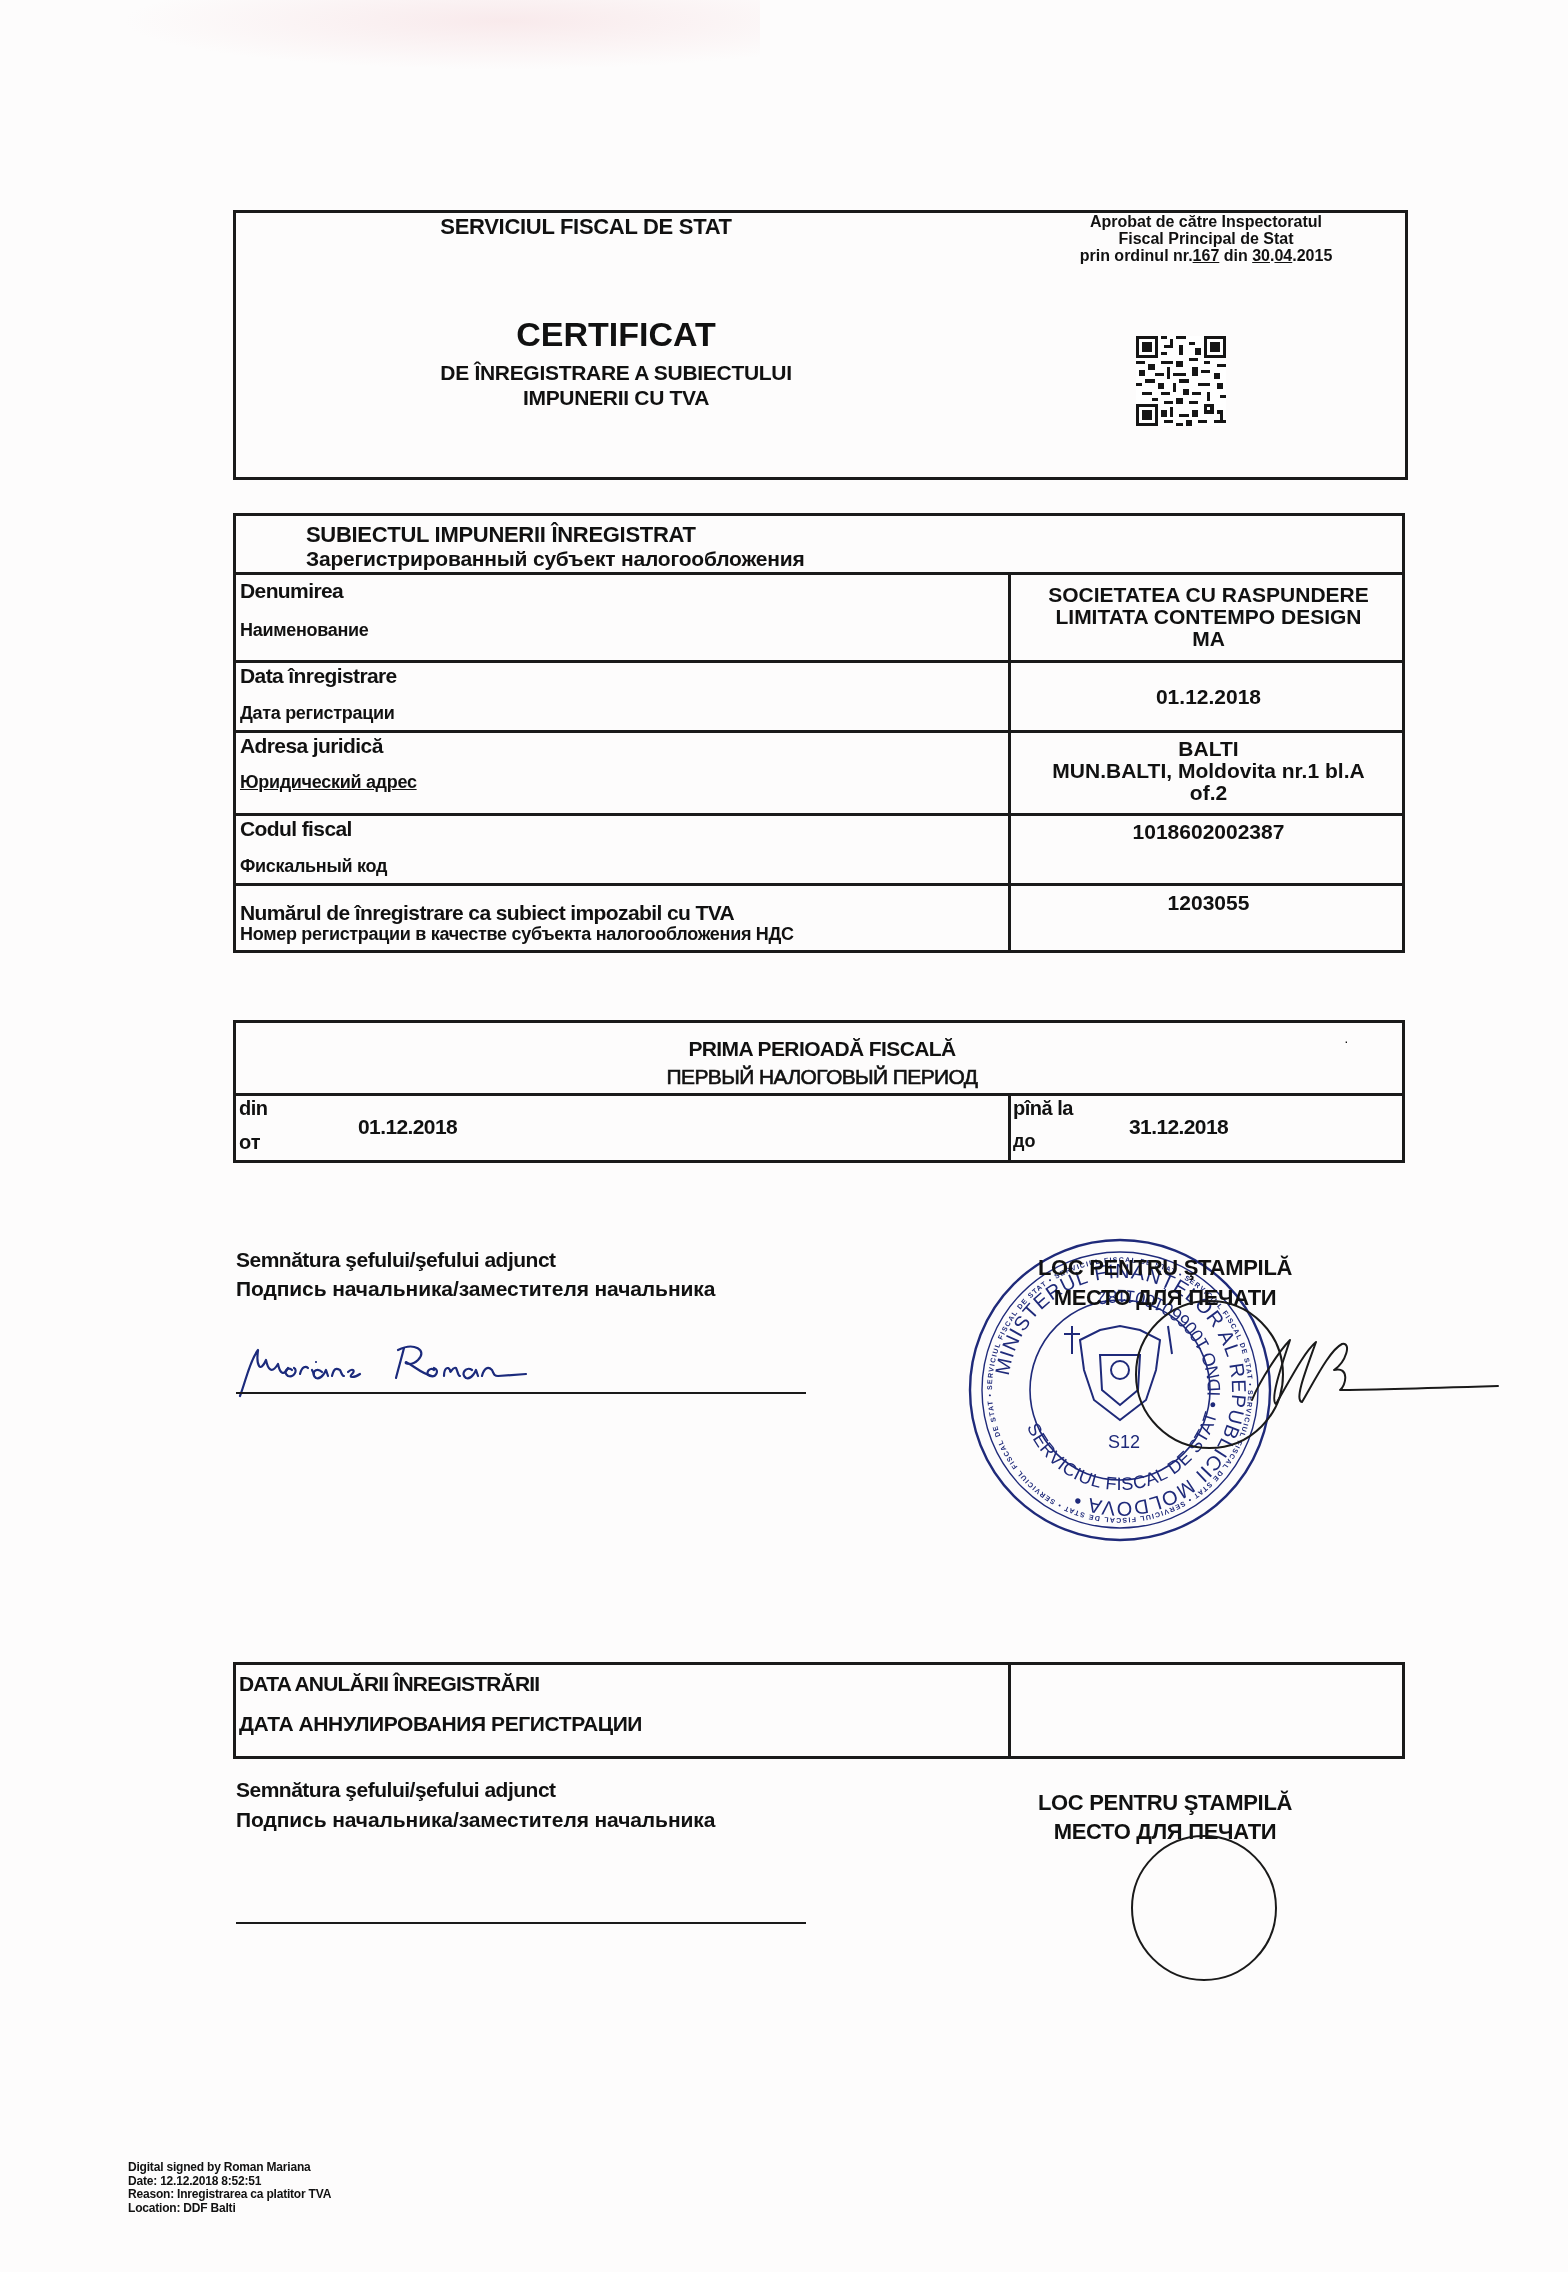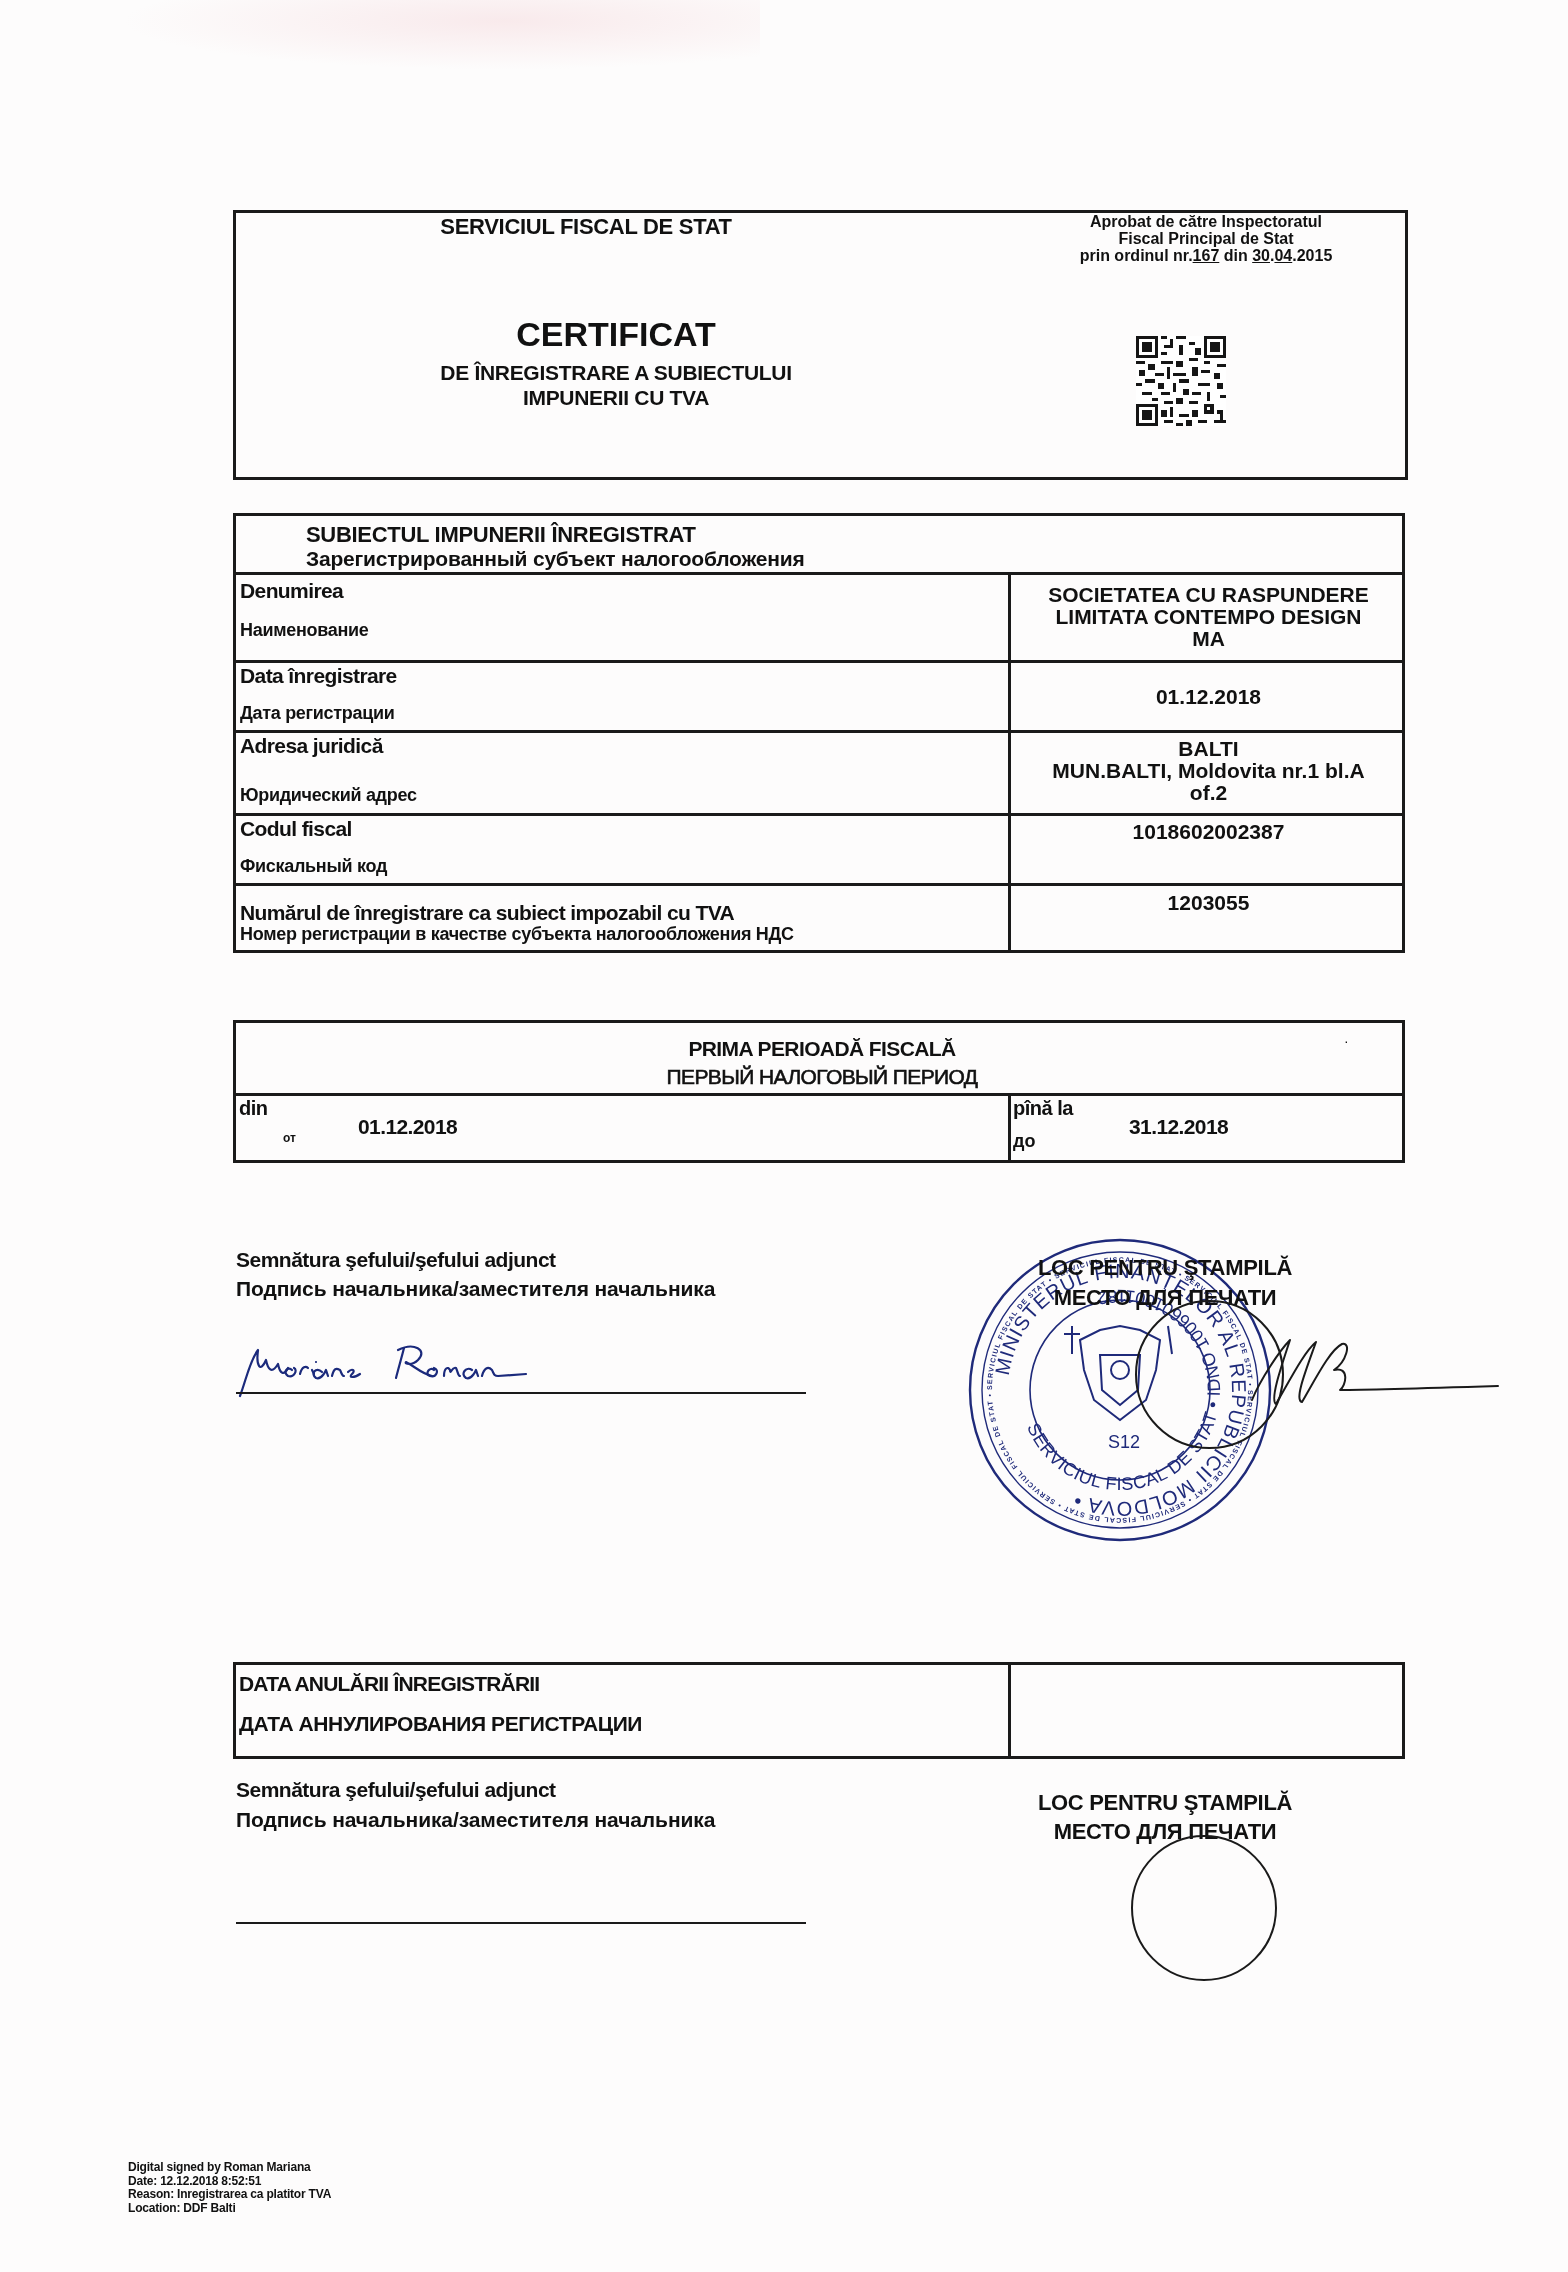--- a/index.html
+++ b/index.html
@@ -161,21 +161,21 @@
   </div>
 
   <div>
     <div class="lbl-ro" style="top:148px;">Data înregistrare</div>
     <div class="lbl-ru" style="top:187px;">Дата регистрации</div>
     <div class="val" style="top:170px;">01.12.2018</div>
   </div>
 
   <div>
     <div class="lbl-ro" style="top:218px;">Adresa juridică</div>
-    <div class="lbl-ru" style="top:269px;">Юридический адрес</div>
+    <div class="lbl-ru" style="top:256px;text-decoration:underline;">Юридический адрес</div>
     <div class="val" style="top:222px;">
       <div>BALTI</div>
       <div>MUN.BALTI, Moldovita nr.1 bl.A</div>
       <div>of.2</div>
     </div>
   </div>
 
   <div>
     <div class="lbl-ro" style="top:301px;">Codul fiscal</div>
     <div class="lbl-ru" style="top:340px;">Фискальный код</div>
@@ -190,21 +190,21 @@
 </div>
 
 <div id="per" class="box">
   <div class="per-title" style="top:14px;">PRIMA PERIOADĂ FISCALĂ</div>
   <div class="per-title" style="top:42px;font-weight:normal;-webkit-text-stroke:0.6px #111;">ПЕРВЫЙ НАЛОГОВЫЙ ПЕРИОД</div>
   <span class="abs" style="left:1108px;top:10px;font-size:14px;">·</span>
   <div class="hline" style="left:0;width:1166px;top:70px;"></div>
   <div class="vline" style="left:772px;top:70px;height:67px;"></div>
 
   <div class="abs b" style="left:3px;top:74px;font-size:20px;letter-spacing:-0.5px;">din</div>
-  <div class="abs b" style="left:3px;top:108px;font-size:12px;margin-left:44px;">от</div>
+  <div class="abs b" style="left:3px;top:108px;font-size:20px;">от</div>
   <div class="abs b" style="left:122px;top:92px;font-size:21px;letter-spacing:-0.6px;">01.12.2018</div>
 
   <div class="abs b" style="left:777px;top:74px;font-size:20px;letter-spacing:-0.5px;">pînă la</div>
   <div class="abs b" style="left:777px;top:108px;font-size:18px;">до</div>
   <div class="abs b" style="left:893px;top:92px;font-size:21px;letter-spacing:-0.6px;">31.12.2018</div>
 </div>
 
 <div>
   <div class="sig-ro" style="left:236px;top:1248px;">Semnătura şefului/şefului adjunct</div>
   <div class="sig-ru" style="left:236px;top:1277px;">Подпись начальника/заместителя начальника</div>

